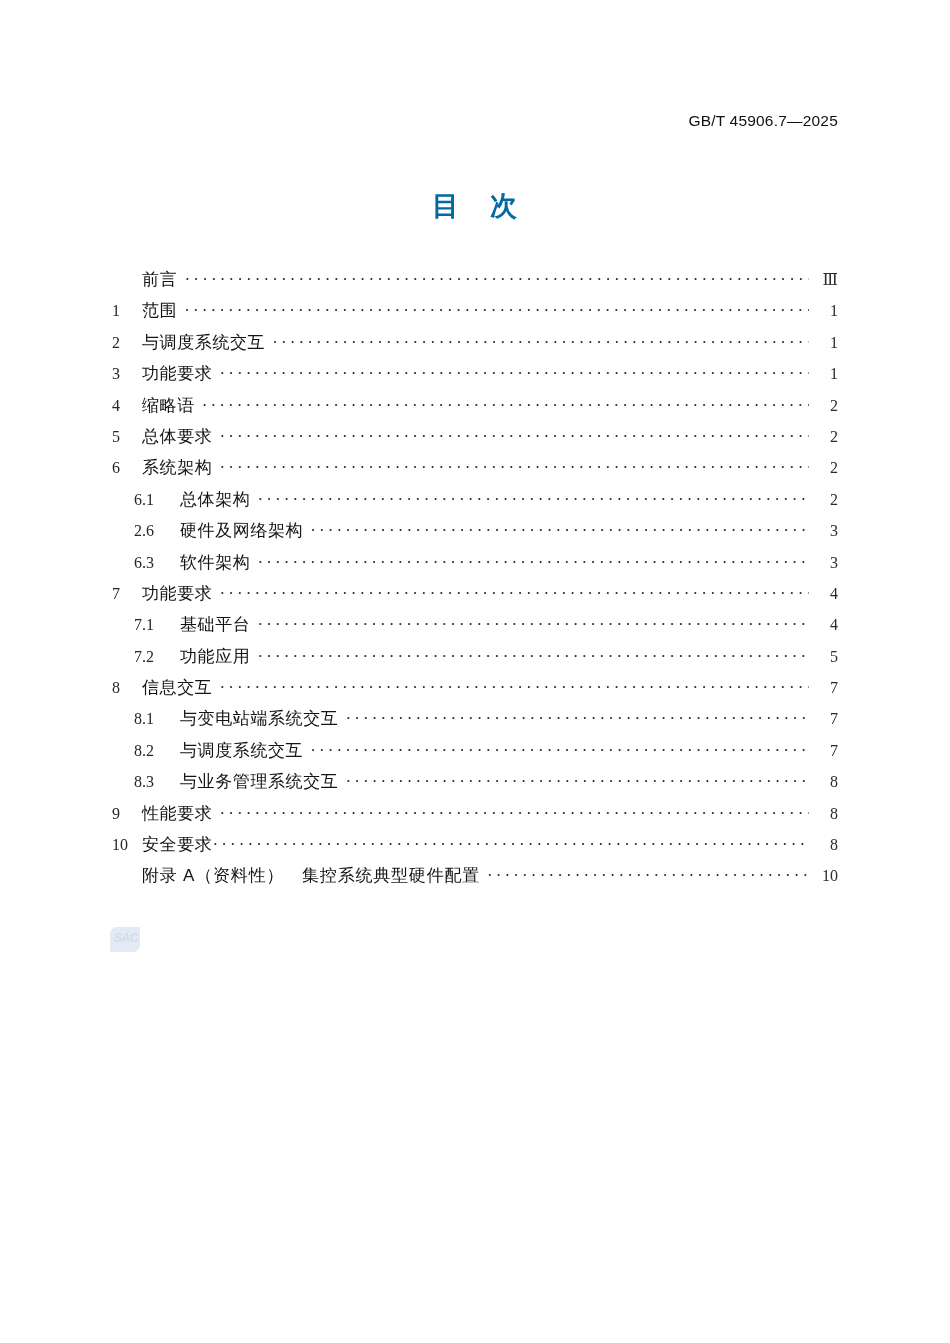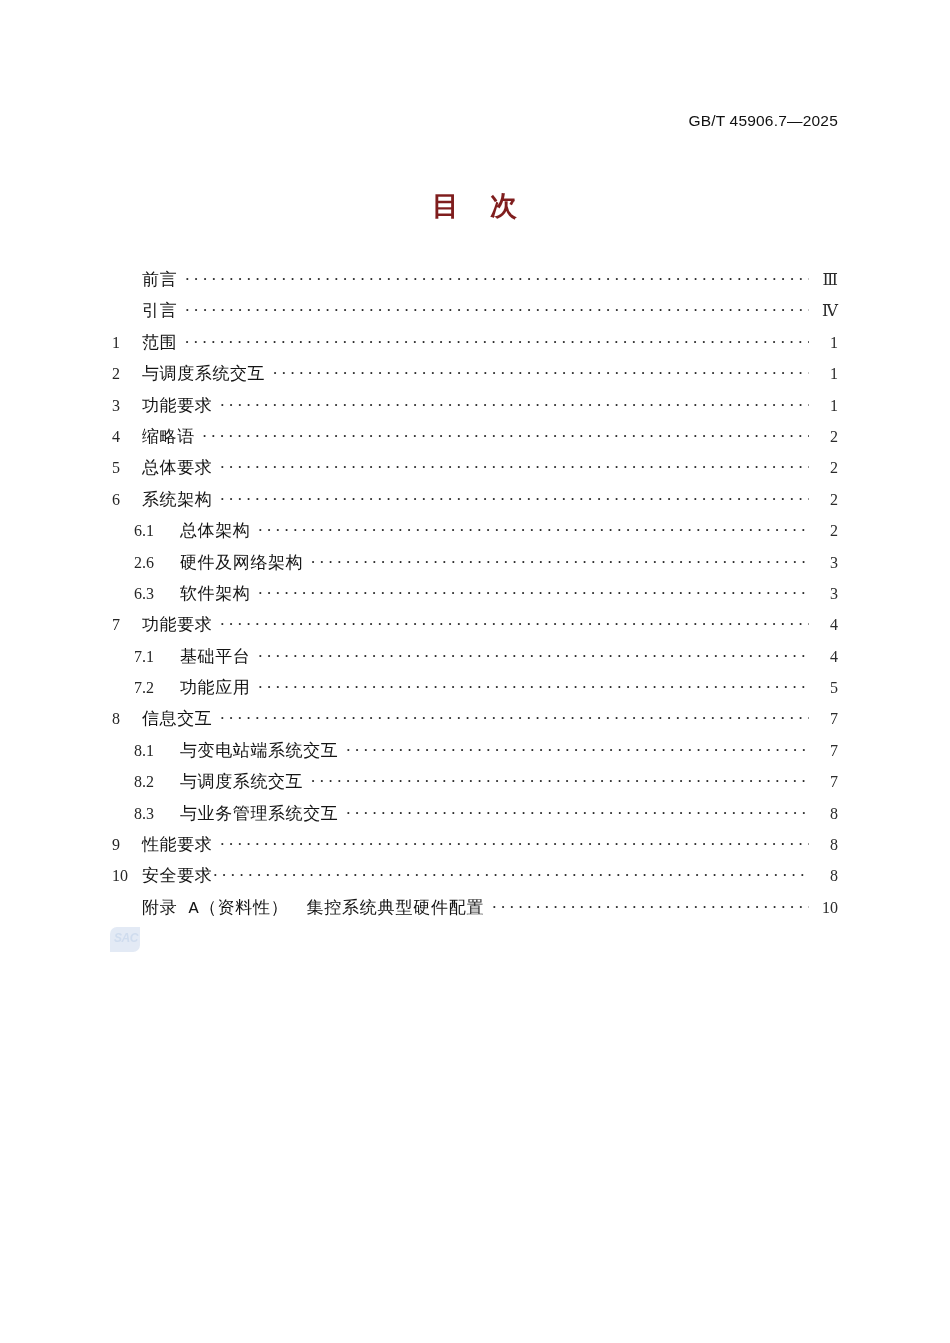--- a/index.html
+++ b/index.html
@@ -33,21 +33,21 @@
   .page-title {
     position: absolute;
     top: 188px;
     left: 0;
     width: 950px;
     text-align: center;
     font-family: "Liberation Sans", "DejaVu Sans", sans-serif;
     font-weight: bold;
     font-size: 27px;
     letter-spacing: 1px;
-    color: #7f1d1d;
+    color: #0369a1;
   }
   .page-title .gap { display: inline-block; width: 30px; }
 
   
   .toc {
     position: absolute;
     top: 268px;
     left: 112px;
     width: 726px;
   }
@@ -67,21 +67,21 @@
     font-size: 16px;
     color: #262626;
     flex: 0 0 auto;
   }
   
   .toc-row.lvl1 .toc-num { min-width: 30px; }
   .toc-row.lvl2 .toc-num { min-width: 46px; }
 
   .toc-label {
     flex: 0 0 auto;
-    font-family: Liberation Mono, monospace;
+    font-family: Liberation Sans, sans-serif;
     font-size: 17px;
     letter-spacing: 0.6px;
     color: #141414;
   }
   .toc-label.noname { letter-spacing: 0.8px; }
 
   .toc-gap { flex: 0 0 auto; width: 7px; }
   .toc-gap.tight { width: 0px; }
 
   .toc-dots {
@@ -164,27 +164,20 @@
 
   <div class="toc">
       <div class="toc-row lvl1">
         <span class="toc-num"></span>
         <span class="toc-label noname">前言</span>
         <span class="toc-gap"></span>
         <span class="toc-dots"></span>
         <span class="toc-page">Ⅲ</span>
       </div>
       <div class="toc-row lvl1">
-        <span class="toc-num"></span>
-        <span class="toc-label noname">引言</span>
-        <span class="toc-gap"></span>
-        <span class="toc-dots"></span>
-        <span class="toc-page">Ⅳ</span>
-      </div>
-      <div class="toc-row lvl1">
         <span class="toc-num">1</span>
         <span class="toc-label">范围</span>
         <span class="toc-gap"></span>
         <span class="toc-dots"></span>
         <span class="toc-page">1</span>
       </div>
       <div class="toc-row lvl1">
         <span class="toc-num">2</span>
         <span class="toc-label">与调度系统交互</span>
         <span class="toc-gap"></span>

